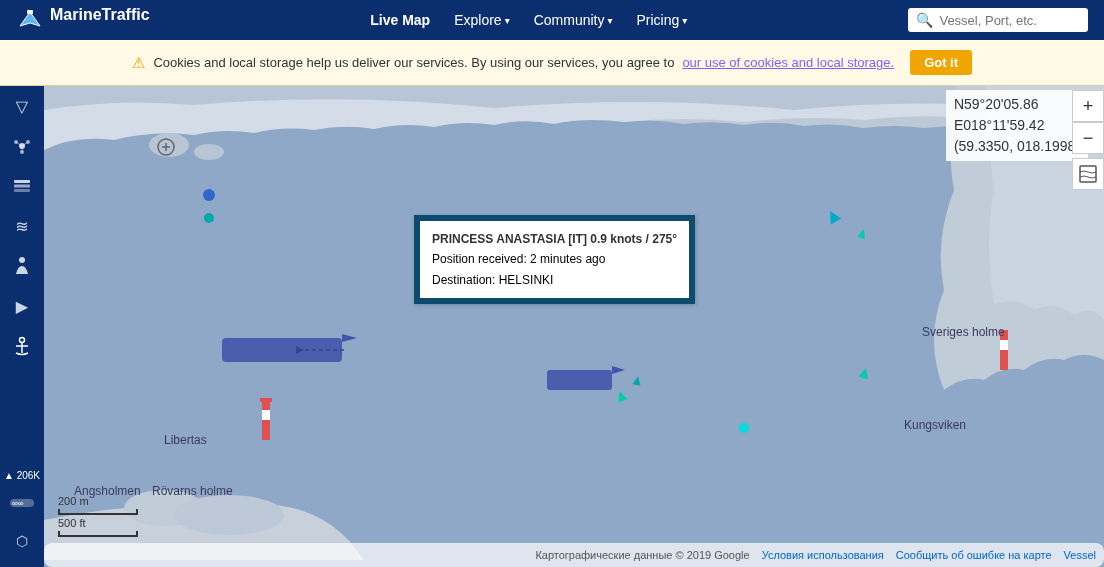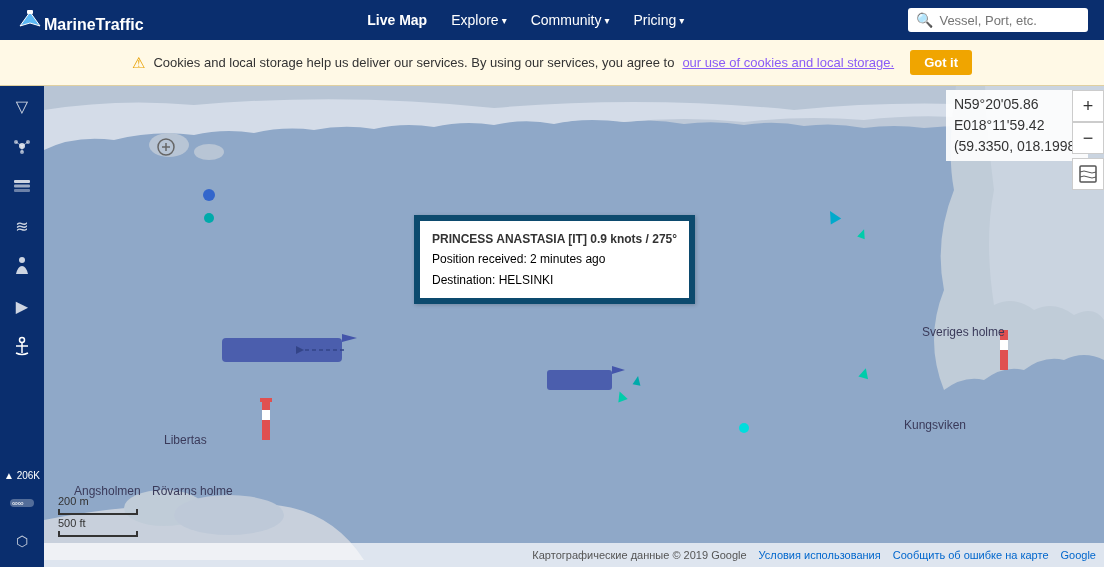--- a/index.html
+++ b/index.html
@@ -11,21 +11,22 @@
       top: 0; left: 0; right: 0;
       height: 40px;
       background: #0a2e6e;
       display: flex;
       align-items: center;
       padding: 0 16px;
       z-index: 100;
     }
     #logo {
       display: flex;
-      align-items: flex-end;
+      align-items: flex-start;
+      gap: 6px;
       color: white;
       font-size: 16px;
       font-weight: bold;
       margin-right: auto;
     }
     #logo .ship-icon {
       width: 28px;
       height: 28px;
     }
     #nav {
@@ -261,20 +262,21 @@
       right: 0;
       height: 24px;
       background: rgba(255,255,255,0.7);
       display: flex;
       align-items: center;
       justify-content: flex-end;
       font-size: 11px;
       color: #555;
       padding: 0 8px;
       gap: 12px;
+      border-radius: 8px;
     }
     #map-attribution a {
       color: #0066cc;
       text-decoration: none;
       text-align: center;
     }
 
     
     .map-label {
       position: absolute;
@@ -506,15 +508,15 @@
     <div>200 m</div>
     <div class="scale-line"></div>
     <div style="margin-top:2px;">500 ft</div>
     <div class="scale-line"></div>
   </div>
 
   <div id="map-attribution">
     <span>Картографические данные © 2019 Google</span>
     <a href="#">Условия использования</a>
     <a href="#">Сообщить об ошибке на карте</a>
-    <a href="#" style="color:#0066cc;">Google</a>
+    <a href="#" style="color:#0066cc;">Vessel</a>
   </div>
 </div>
 
 </body></html>

